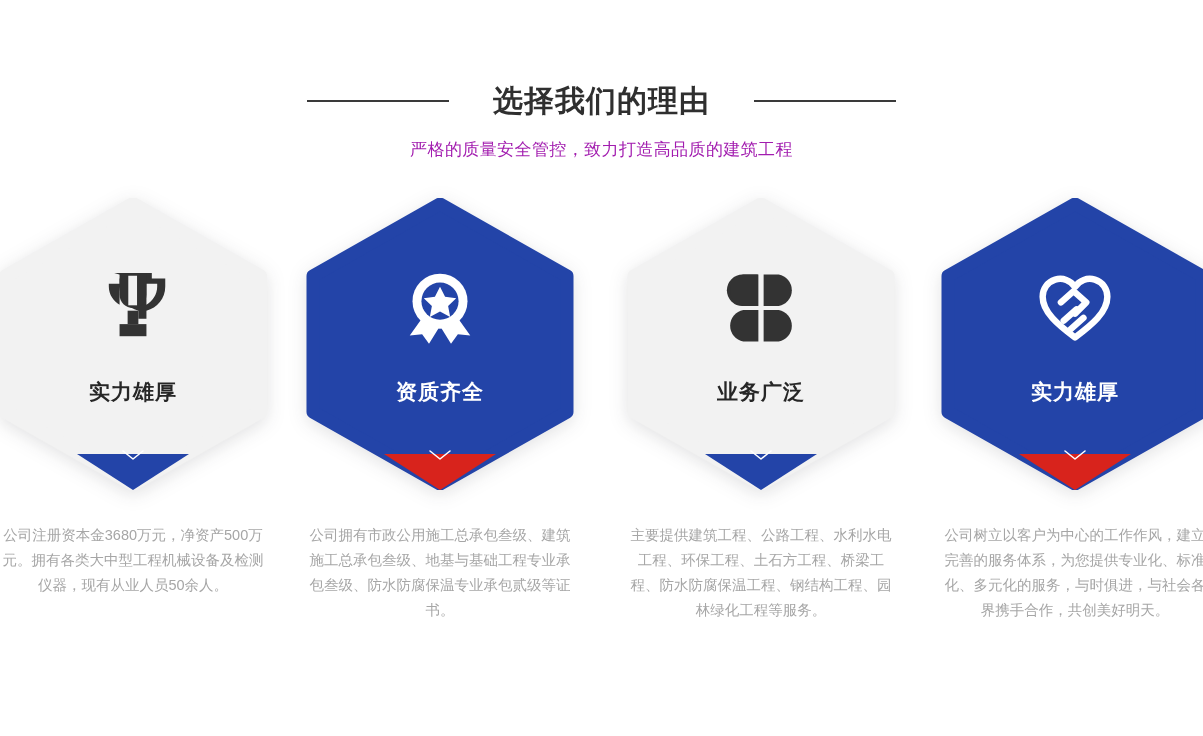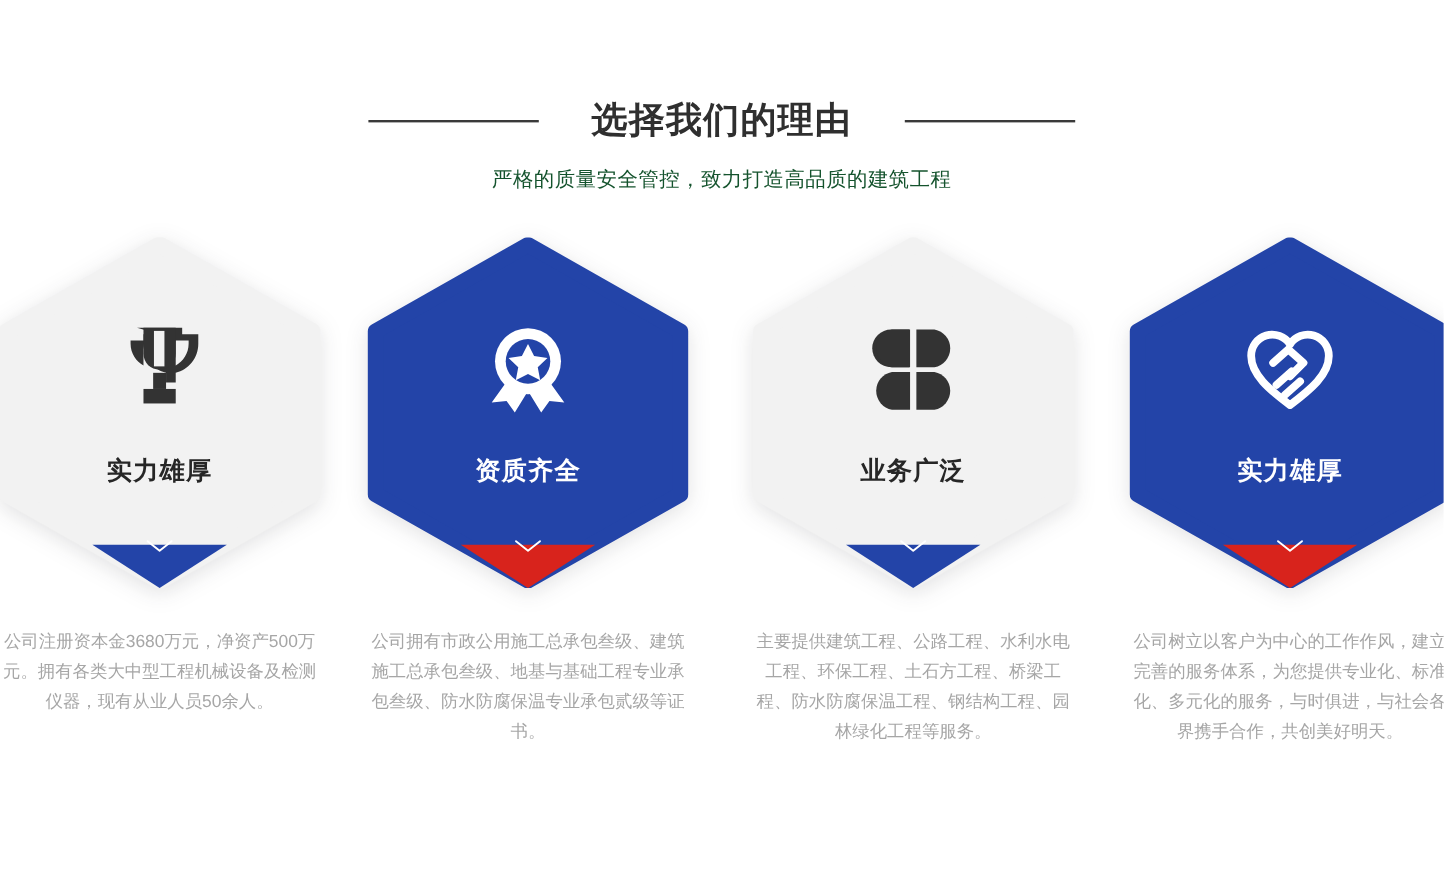--- a/index.html
+++ b/index.html
@@ -16,21 +16,21 @@
   .title-row {
     display:flex; align-items:center; justify-content:center;
     gap:44px; margin-top:86px;
   }
   .title-rule { width:142px; height:2px; background:#3a3a3a; }
   .section-title {
     font-size:30px; font-weight:bold; color:#2f2f2f;
     letter-spacing:1px; line-height:1;
   }
   .section-sub {
-    margin-top:22px; font-size:17px; color:#14532d;
+    margin-top:22px; font-size:17px; color:#a21caf;
     letter-spacing:.4px;
   }
 
   
   .cards { position:absolute; left:0; top:198px; width:1203px; height:500px; }
   .card { position:absolute; top:0; width:278px; text-align:center; }
   .card.c0 { left:-6px; }
   .card.c1 { left:301px; }
   .card.c2 { left:622px; }
   .card.c3 { left:936px; }

